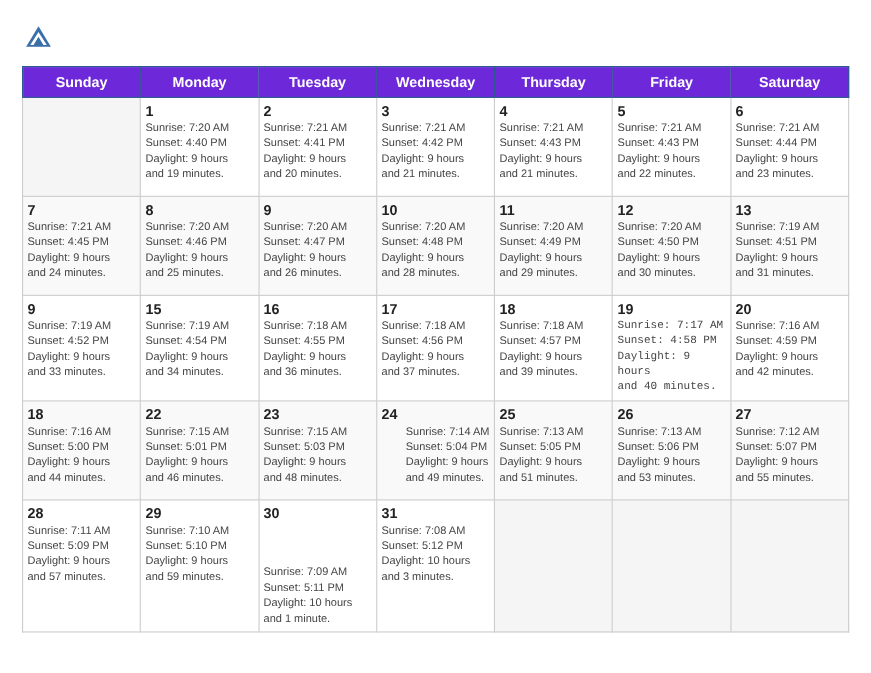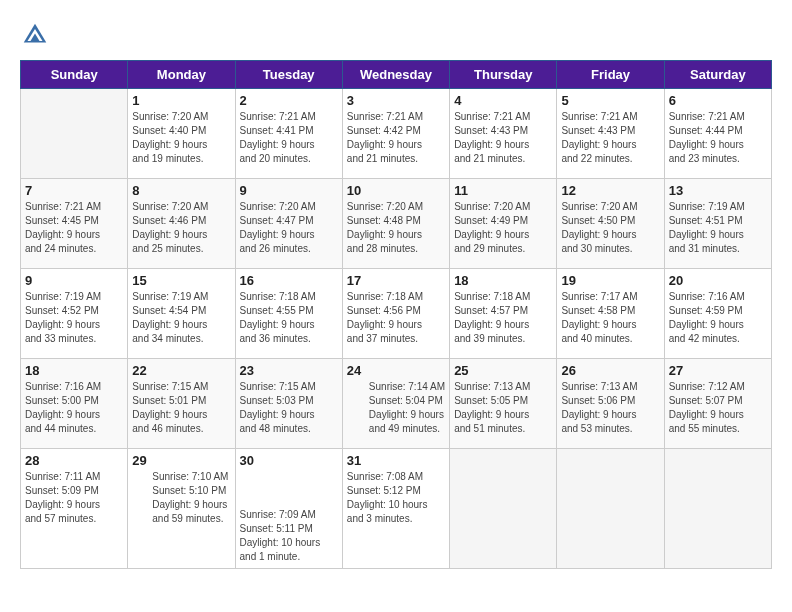--- a/index.html
+++ b/index.html
@@ -36,21 +36,21 @@
     .location {
       font-size: 16px;
       color: #444;
     }
     table {
       width: 100%;
       border-collapse: collapse;
       table-layout: fixed;
     }
     th {
-      background: #4c1d95;
+      background: #6d28d9;
       color: #fff;
       padding: 6px 4px;
       font-size: 13px;
       font-weight: bold;
       border: 1px solid #2c5990;
     }
     td {
       border: 1px solid #ccc;
       vertical-align: top;
       padding: 4px;
@@ -238,21 +238,21 @@
         </td>
         <td>
           <div class="day-number">18</div>
           <div class="day-info" style="white-space: pre-line;">Sunrise: 7:18 AM
 Sunset: 4:57 PM
 Daylight: 9 hours
 and 39 minutes.</div>
         </td>
         <td>
           <div class="day-number">19</div>
-          <div class="day-info" style="white-space: pre-line;">Sunrise: 7:17 AM
+          <div class="day-info" style="white-space: pre-line; font-family: Liberation Mono, monospace;">Sunrise: 7:17 AM
 Sunset: 4:58 PM
 Daylight: 9 hours
 and 40 minutes.</div>
         </td>
         <td>
           <div class="day-number">20</div>
           <div class="day-info" style="white-space: pre-line;">Sunrise: 7:16 AM
 Sunset: 4:59 PM
 Daylight: 9 hours
 and 42 minutes.</div>
@@ -312,21 +312,21 @@
       <tr>
         <td>
           <div class="day-number">28</div>
           <div class="day-info" style="white-space: pre-line;">Sunrise: 7:11 AM
 Sunset: 5:09 PM
 Daylight: 9 hours
 and 57 minutes.</div>
         </td>
         <td>
           <div class="day-number">29</div>
-          <div class="day-info" style="white-space: pre-line; margin-left: 20px;">Sunrise: 7:10 AM
+          <div class="day-info" style="white-space: pre-line;">Sunrise: 7:10 AM
 Sunset: 5:10 PM
 Daylight: 9 hours
 and 59 minutes.</div>
         </td>
         <td>
           <div class="day-number">30</div>
           <div class="day-info" style="white-space: pre-line; margin-top: 40px;">Sunrise: 7:09 AM
 Sunset: 5:11 PM
 Daylight: 10 hours
 and 1 minute.</div>

